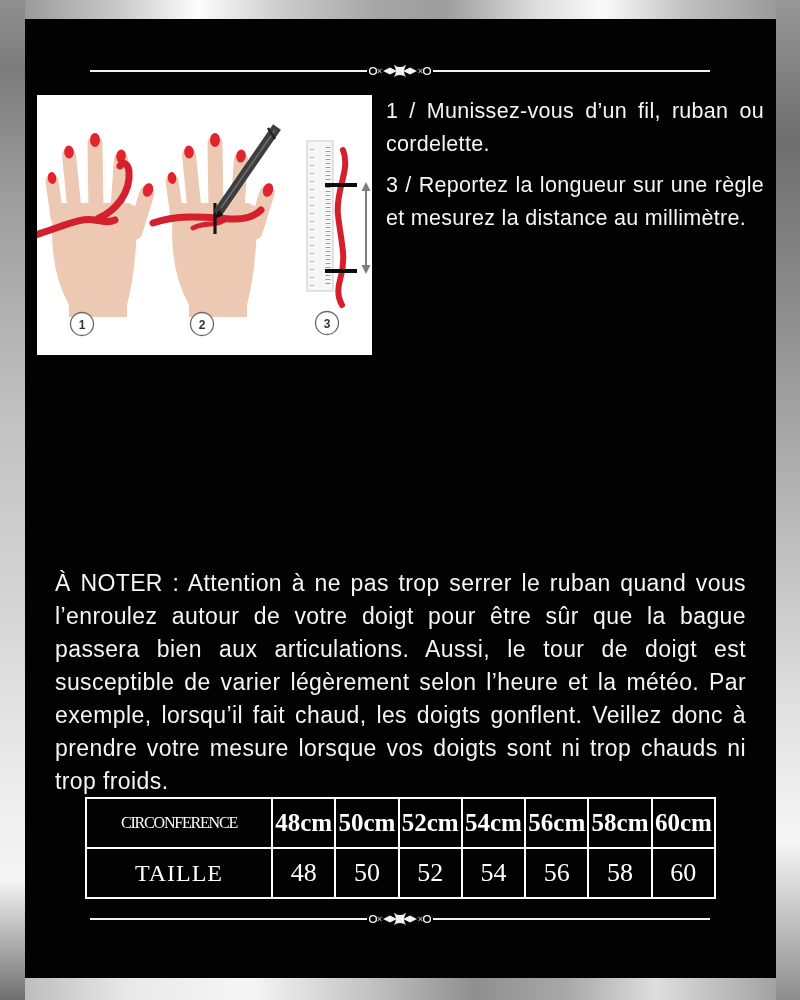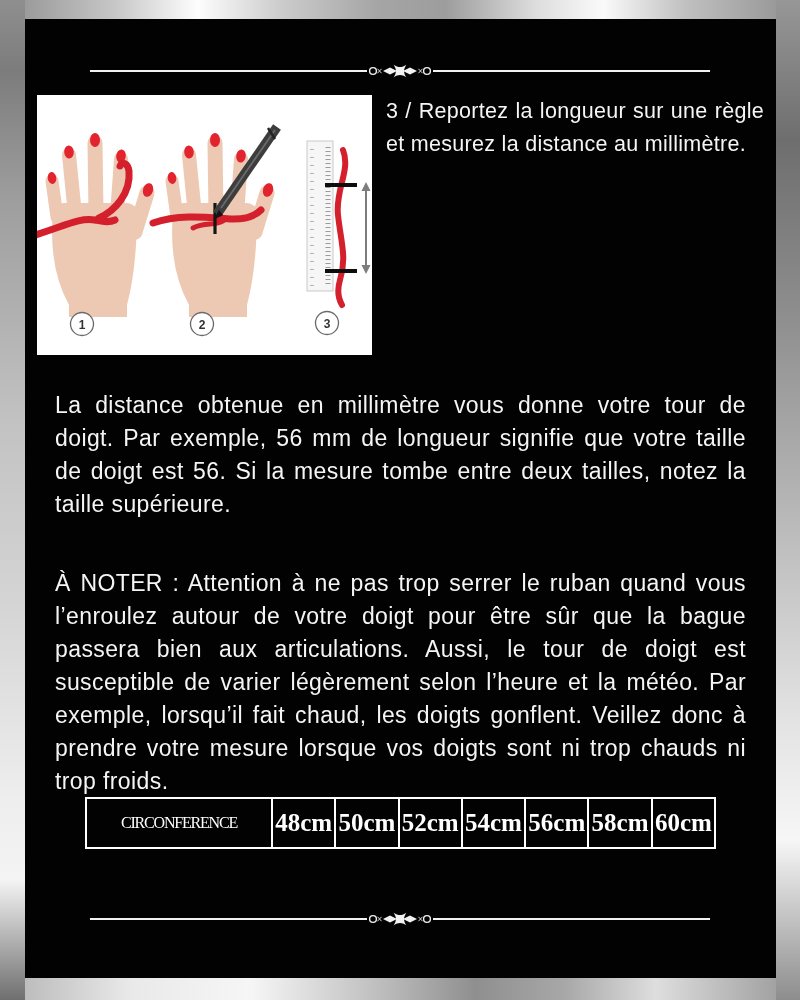--- a/index.html
+++ b/index.html
@@ -140,24 +140,24 @@
         </g>
         <g>
           <circle cx="290" cy="228" r="11.5" fill="#ffffff" stroke="#6a6a6a" stroke-width="1.3"></circle>
           <text x="290" y="232.5">3</text>
         </g>
       </g>
     </svg>
   </div>
 
   <div class="instructions">
+    <p>1 / Munissez-vous d’un fil, ruban ou cordelette.</p>
     <p>3 / Reportez la longueur sur une règle et mesurez la distance au millimètre.</p>
   </div>
 
-  <p id="para-main" class="para">La distance obtenue en millimètre vous donne votre tour de doigt. Par exemple, 56 mm de longueur signifie que votre taille de doigt est 56. Si la mesure tombe entre deux tailles, notez la taille supérieure.</p>
   <p id="para-noter" class="para">À NOTER : Attention à ne pas trop serrer le ruban quand vous l’enroulez autour de votre doigt pour être sûr que la bague passera bien aux articulations. Aussi, le tour de doigt est susceptible de varier légèrement selon l’heure et la météo. Par exemple, lorsqu’il fait chaud, les doigts gonflent. Veillez donc à prendre votre mesure lorsque vos doigts sont ni trop chauds ni trop froids.</p>
 
   <table class="size-table">
     <colgroup>
       <col class="col-label">
         <col>
         <col>
         <col>
         <col>
         <col>
@@ -168,20 +168,30 @@
       <tr>
         <td class="label-cell">CIRCONFERENCE</td>
         <td class="cm-cell">48cm</td>
         <td class="cm-cell">50cm</td>
         <td class="cm-cell">52cm</td>
         <td class="cm-cell">54cm</td>
         <td class="cm-cell">56cm</td>
         <td class="cm-cell">58cm</td>
         <td class="cm-cell">60cm</td>
       </tr>
+      <tr>
+        <td class="label-cell-2">TAILLE</td>
+        <td class="num-cell">48</td>
+        <td class="num-cell">50</td>
+        <td class="num-cell">52</td>
+        <td class="num-cell">54</td>
+        <td class="num-cell">56</td>
+        <td class="num-cell">58</td>
+        <td class="num-cell">60</td>
+      </tr>
     </tbody>
   </table>
 
   <div class="divider divider-bottom">
     <svg width="620" height="24" viewBox="0 0 620 24">
       <g stroke="#f2f2f2" fill="#f2f2f2">
         <line x1="0" y1="12" x2="277" y2="12" stroke-width="1.8"></line>
         <line x1="343" y1="12" x2="620" y2="12" stroke-width="1.8"></line>
         <circle cx="283" cy="12" r="3.4" fill="none" stroke-width="1.4"></circle>
         <path d="M287.5,9.8 l4,4.4 M291.5,9.8 l-4,4.4" stroke-width="0.9" fill="none"></path>

